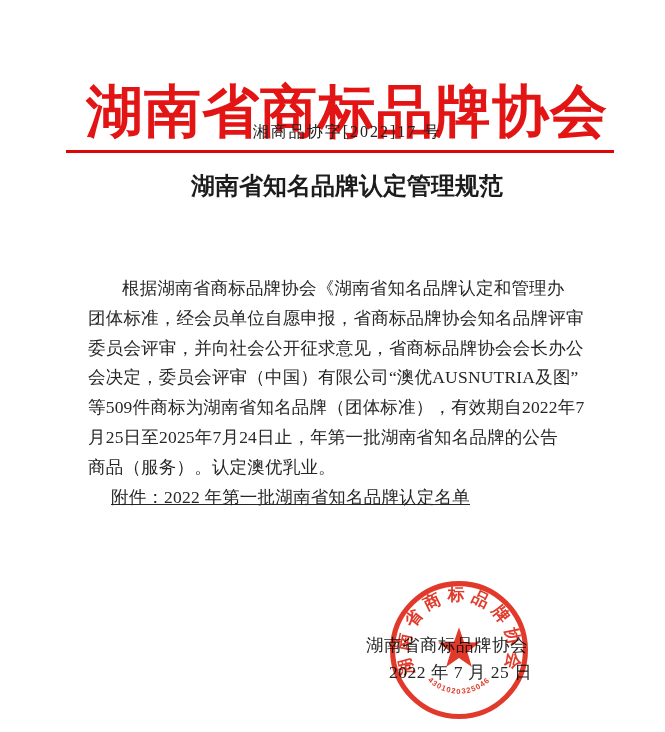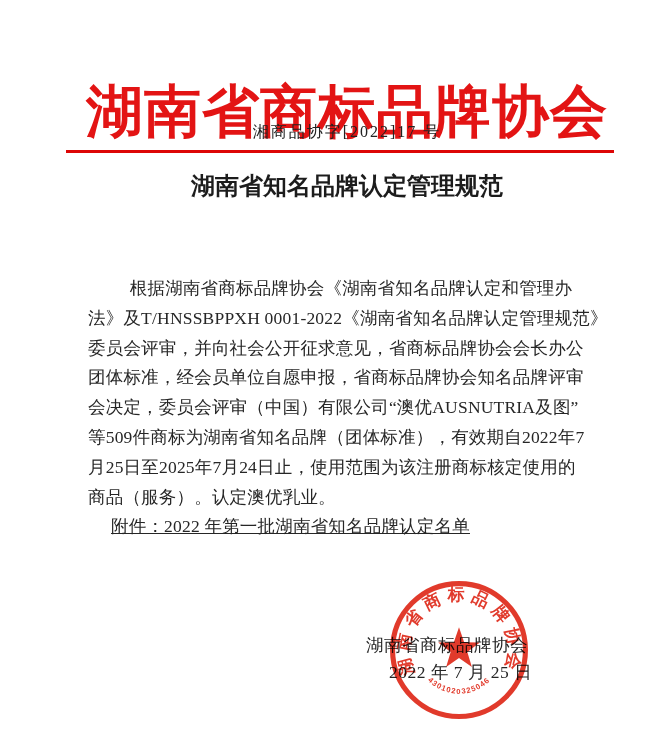--- a/index.html
+++ b/index.html
@@ -63,21 +63,21 @@
     top: 274px; left: 88px;
     width: 492px;
   }
   .body-line {
     font-size: 17.5px;
     line-height: 29.8px;
     letter-spacing: 0.2px;
     color: #262626;
     white-space: nowrap;
   }
-  .body-line:first-child { text-indent: 34px; text-align: center; }
+  .body-line:first-child { text-indent: 34px; }
   .body-line:last-child  { text-indent: 23px; text-decoration: underline; }
 
   .signature-org {
     position: absolute;
     top: 633px; left: 366px;
     font-size: 17.5px;
     letter-spacing: 0.5px;
     color: #262626;
     white-space: nowrap;
     z-index: 1;
@@ -126,26 +126,25 @@
 
   <div class="doc-number">湘商品协字[2022]17 号</div>
 
   <div class="red-rule"></div>
 
   <div class="notice-title line1">湖南省知名品牌认定管理规范</div>
 
 
   <div class="body-block">
     <div class="body-line">根据湖南省商标品牌协会《湖南省知名品牌认定和管理办</div>
-    <div class="body-line">法》及T/HNSSBPPXH 0001-2022《湖南省知名品牌认定管理规范》</div>
+    <div class="body-line">团体标准，经会员单位自愿申报，省商标品牌协会知名品牌评审</div>
     <div class="body-line">委员会评审，并向社会公开征求意见，省商标品牌协会会长办公</div>
-    <div class="body-line">团体标准，经会员单位自愿申报，省商标品牌协会知名品牌评审</div>
     <div class="body-line">会决定，委员会评审（中国）有限公司“澳优AUSNUTRIA及图”</div>
     <div class="body-line">等509件商标为湖南省知名品牌（团体标准），有效期自2022年7</div>
-    <div class="body-line">月25日至2025年7月24日止，使用范围为该注册商标核定使用的</div>
+    <div class="body-line">月25日至2025年7月24日止，年第一批湖南省知名品牌的公告</div>
     <div class="body-line">商品（服务）。认定澳优乳业。</div>
     <div class="body-line">附件：2022 年第一批湖南省知名品牌认定名单</div>
   </div>
 
   <div class="signature-org">湖南省商标品牌协会</div>
 
   <div class="signature-date">2022 年 7 月 25 日</div>
 
   <div class="seal">
     <svg viewBox="0 0 200 200" xmlns="http://www.w3.org/2000/svg">

